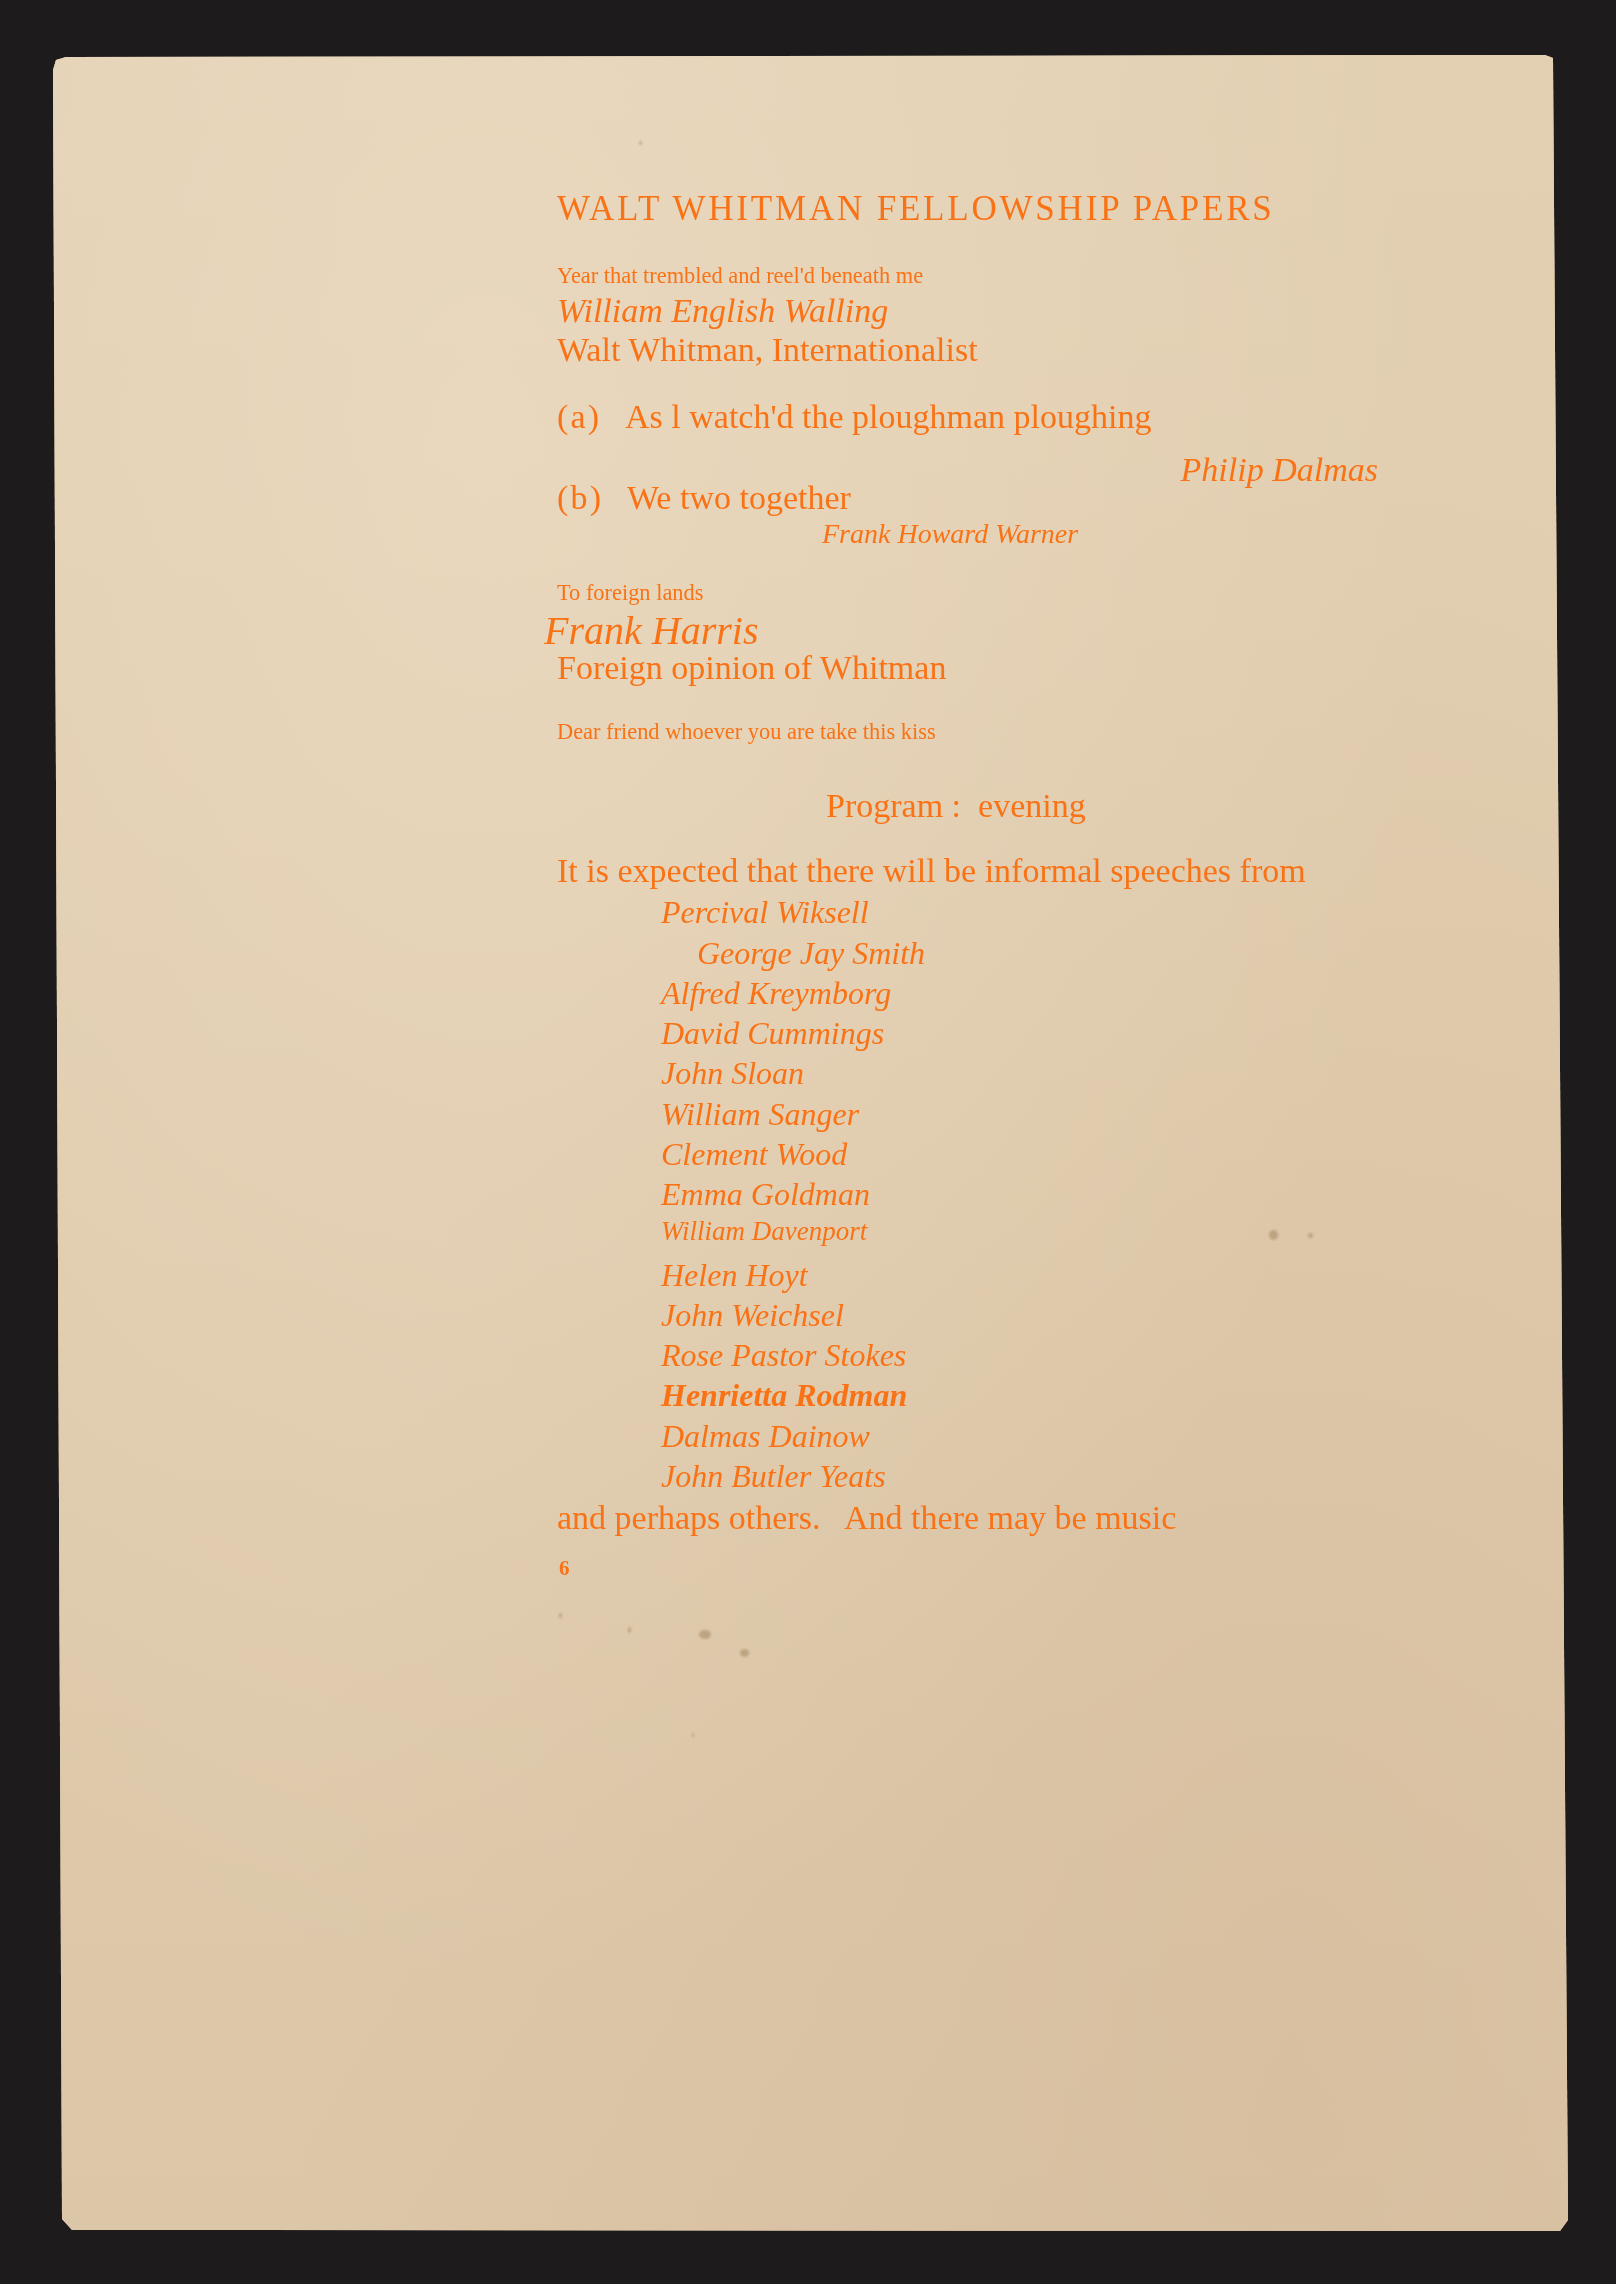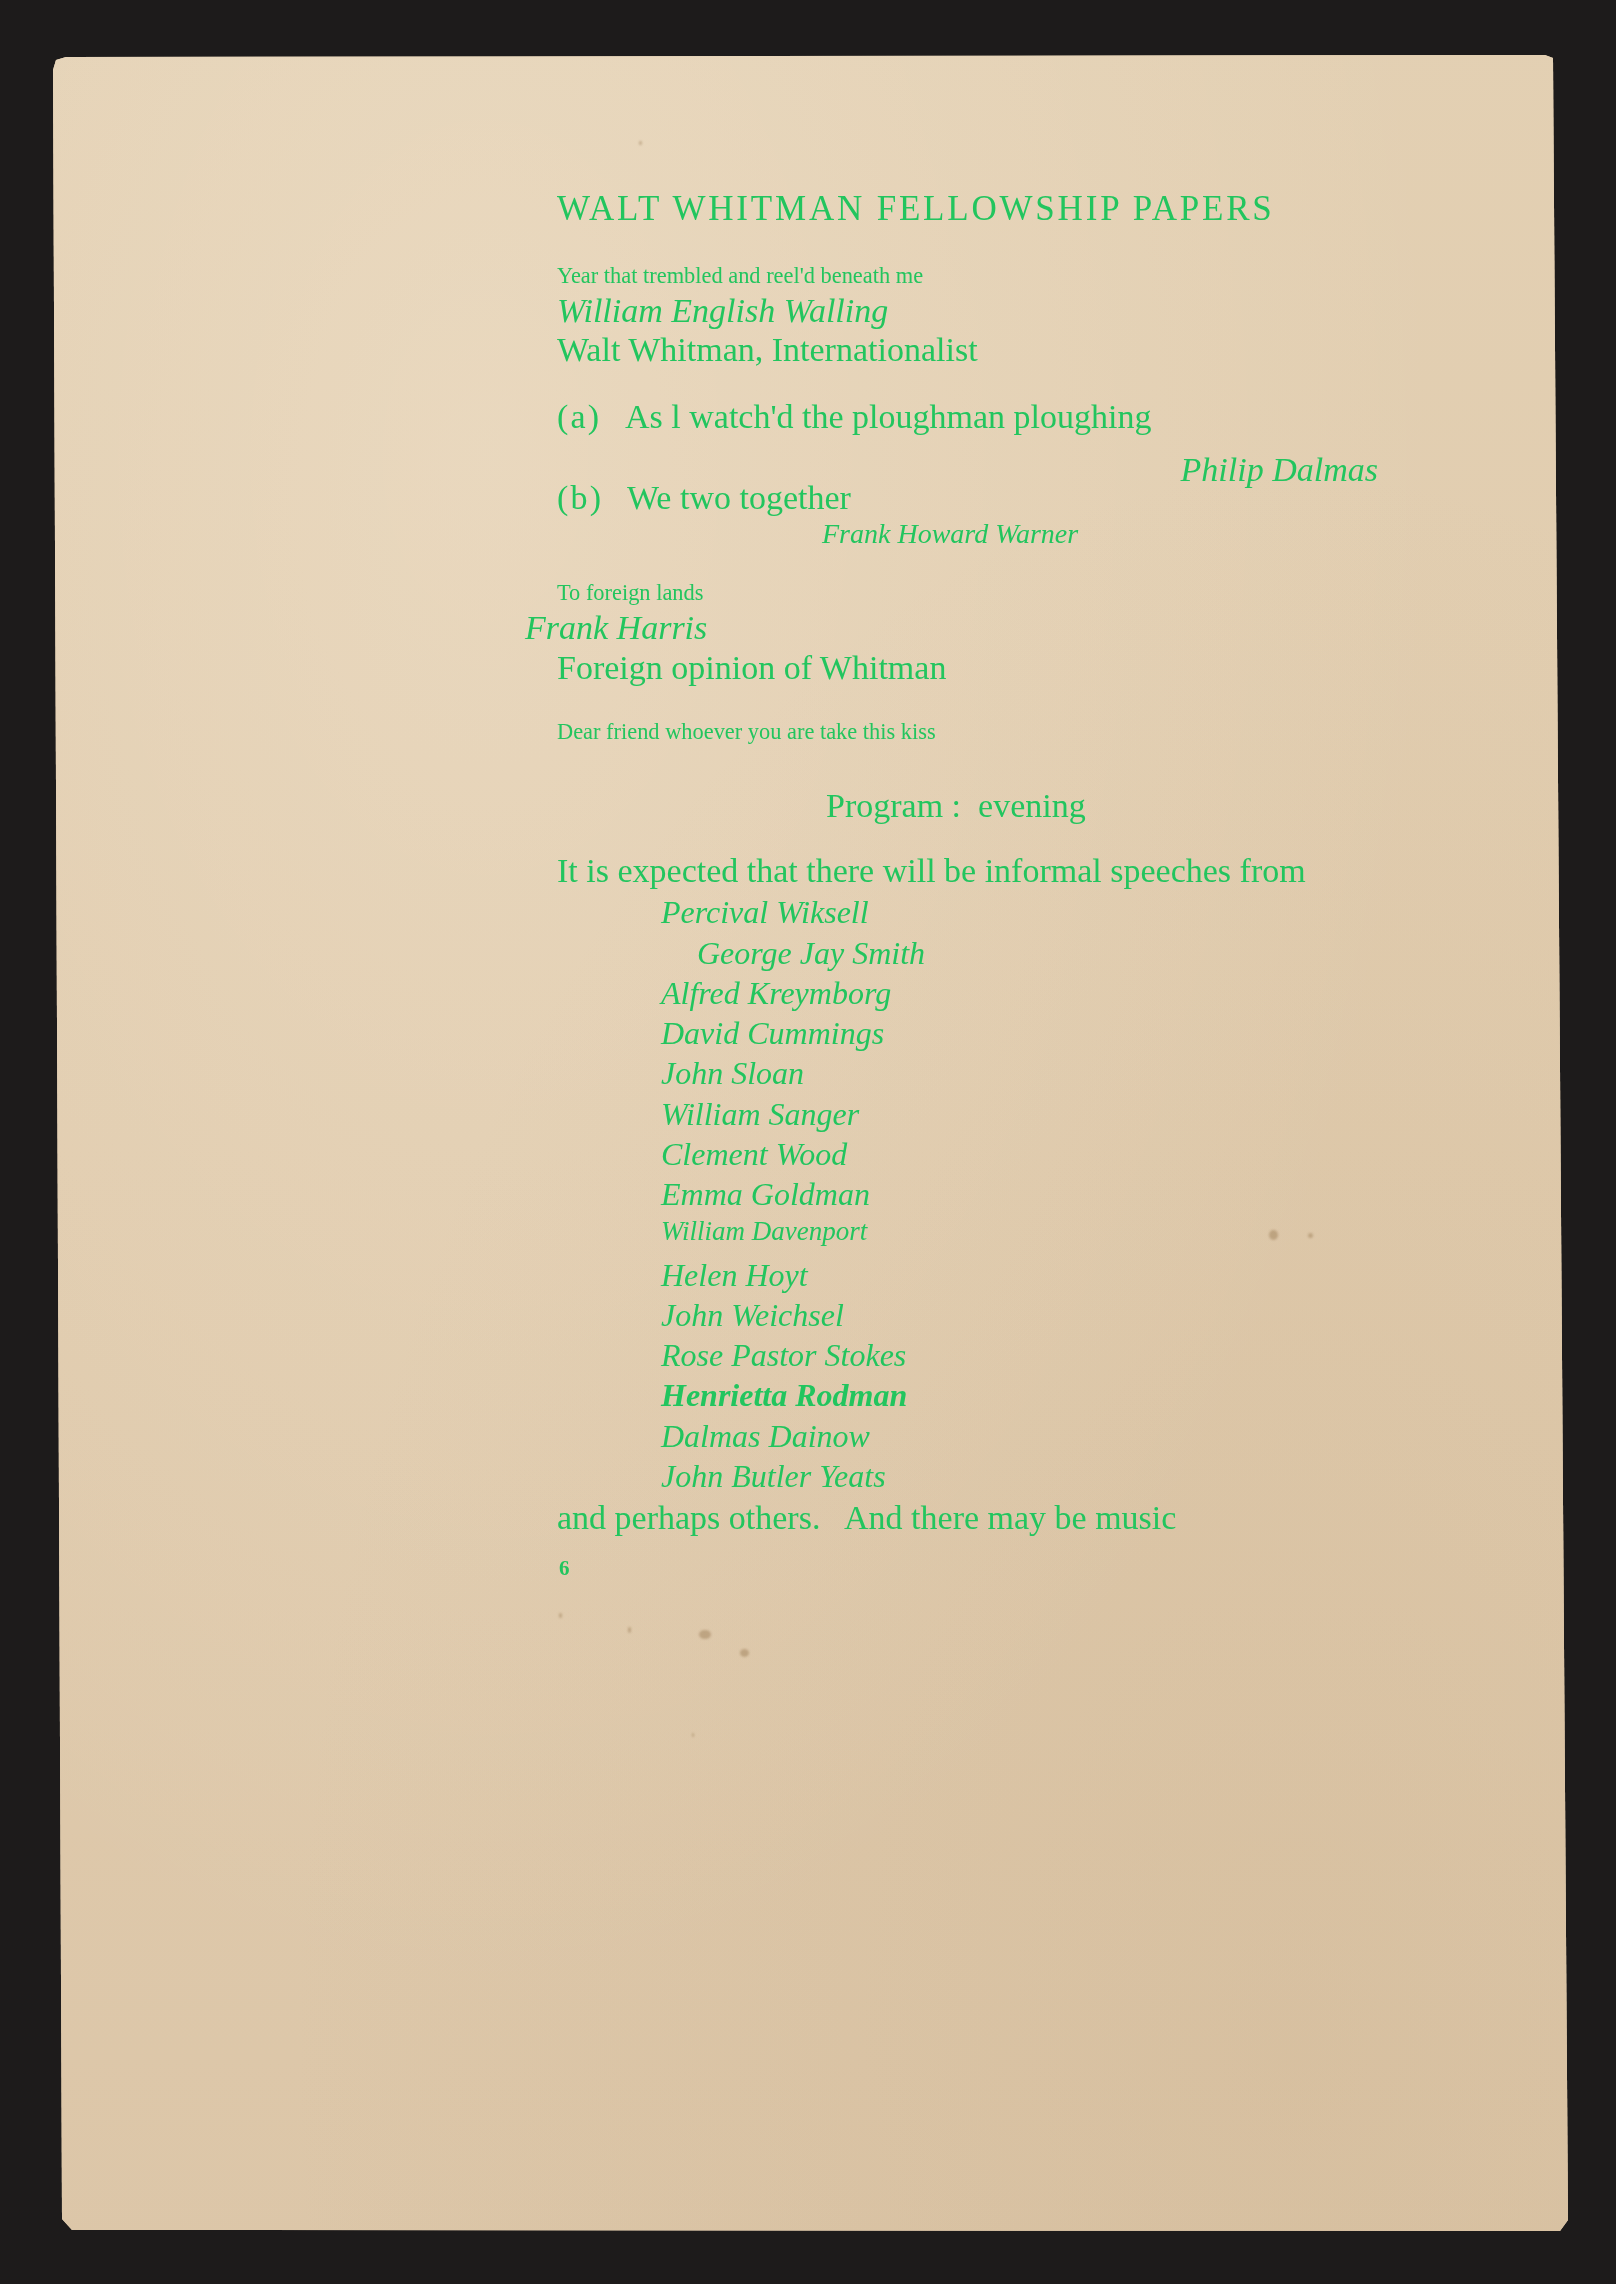--- a/index.html
+++ b/index.html
@@ -43,21 +43,21 @@
     }
     .stain {
       position: absolute;
       border-radius: 50%;
       background: rgba(150, 120, 80, 0.45);
       filter: blur(0.8px);
     }
     .line {
       position: absolute;
       white-space: nowrap;
-      color: #22c55e;
+      color: #f97316;
       line-height: 1;
       text-align: center;
     }
     .caps {
       font-family: "Liberation Serif", "DejaVu Serif", serif;
       letter-spacing: 2.2px;
     }
     .roman {
       font-family: "Liberation Serif", "DejaVu Serif", serif;
     }
@@ -95,21 +95,21 @@
 
 <div class="line roman" style="left:557px;top:400px;font-size:34px;letter-spacing:2.2px;">(a)</div>
 <div class="line roman" style="left:625px;top:400px;font-size:34px;">As l watch'd the ploughman ploughing</div>
 <div class="line italic" style="right:239px;top:438px;font-size:34px;margin-top:15px;">Philip Dalmas</div>
 
 <div class="line roman" style="left:557px;top:481px;font-size:34px;letter-spacing:2.2px;">(b)</div>
 <div class="line roman" style="left:627px;top:481px;font-size:34px;">We two together</div>
 <div class="line italic" style="left:822px;top:520px;font-size:28px;">Frank Howard Warner</div>
 
 <div class="line roman" style="left:557px;top:582px;font-size:22.4px;">To foreign lands</div>
-<div class="line italic" style="left:525px;top:611px;font-size:34px;">Frank Harris</div>
+<div class="line italic" style="left:544px;top:611px;font-size:40px;">Frank Harris</div>
 <div class="line roman" style="left:557px;top:651px;font-size:34px;">Foreign opinion of Whitman</div>
 
 <div class="line roman" style="left:557px;top:721px;font-size:22.4px;">Dear friend whoever you are take this kiss</div>
 
 <div class="line roman" style="left:826px;top:789px;font-size:34px;white-space:pre;">Program :  evening</div>
 
 <div class="line roman" style="left:557px;top:854px;font-size:34px;">It is expected that there will be informal speeches from</div>
 
 <div>
   <div class="line italic" style="left:661px;top:896px;font-size:32px;">Percival Wiksell</div>

